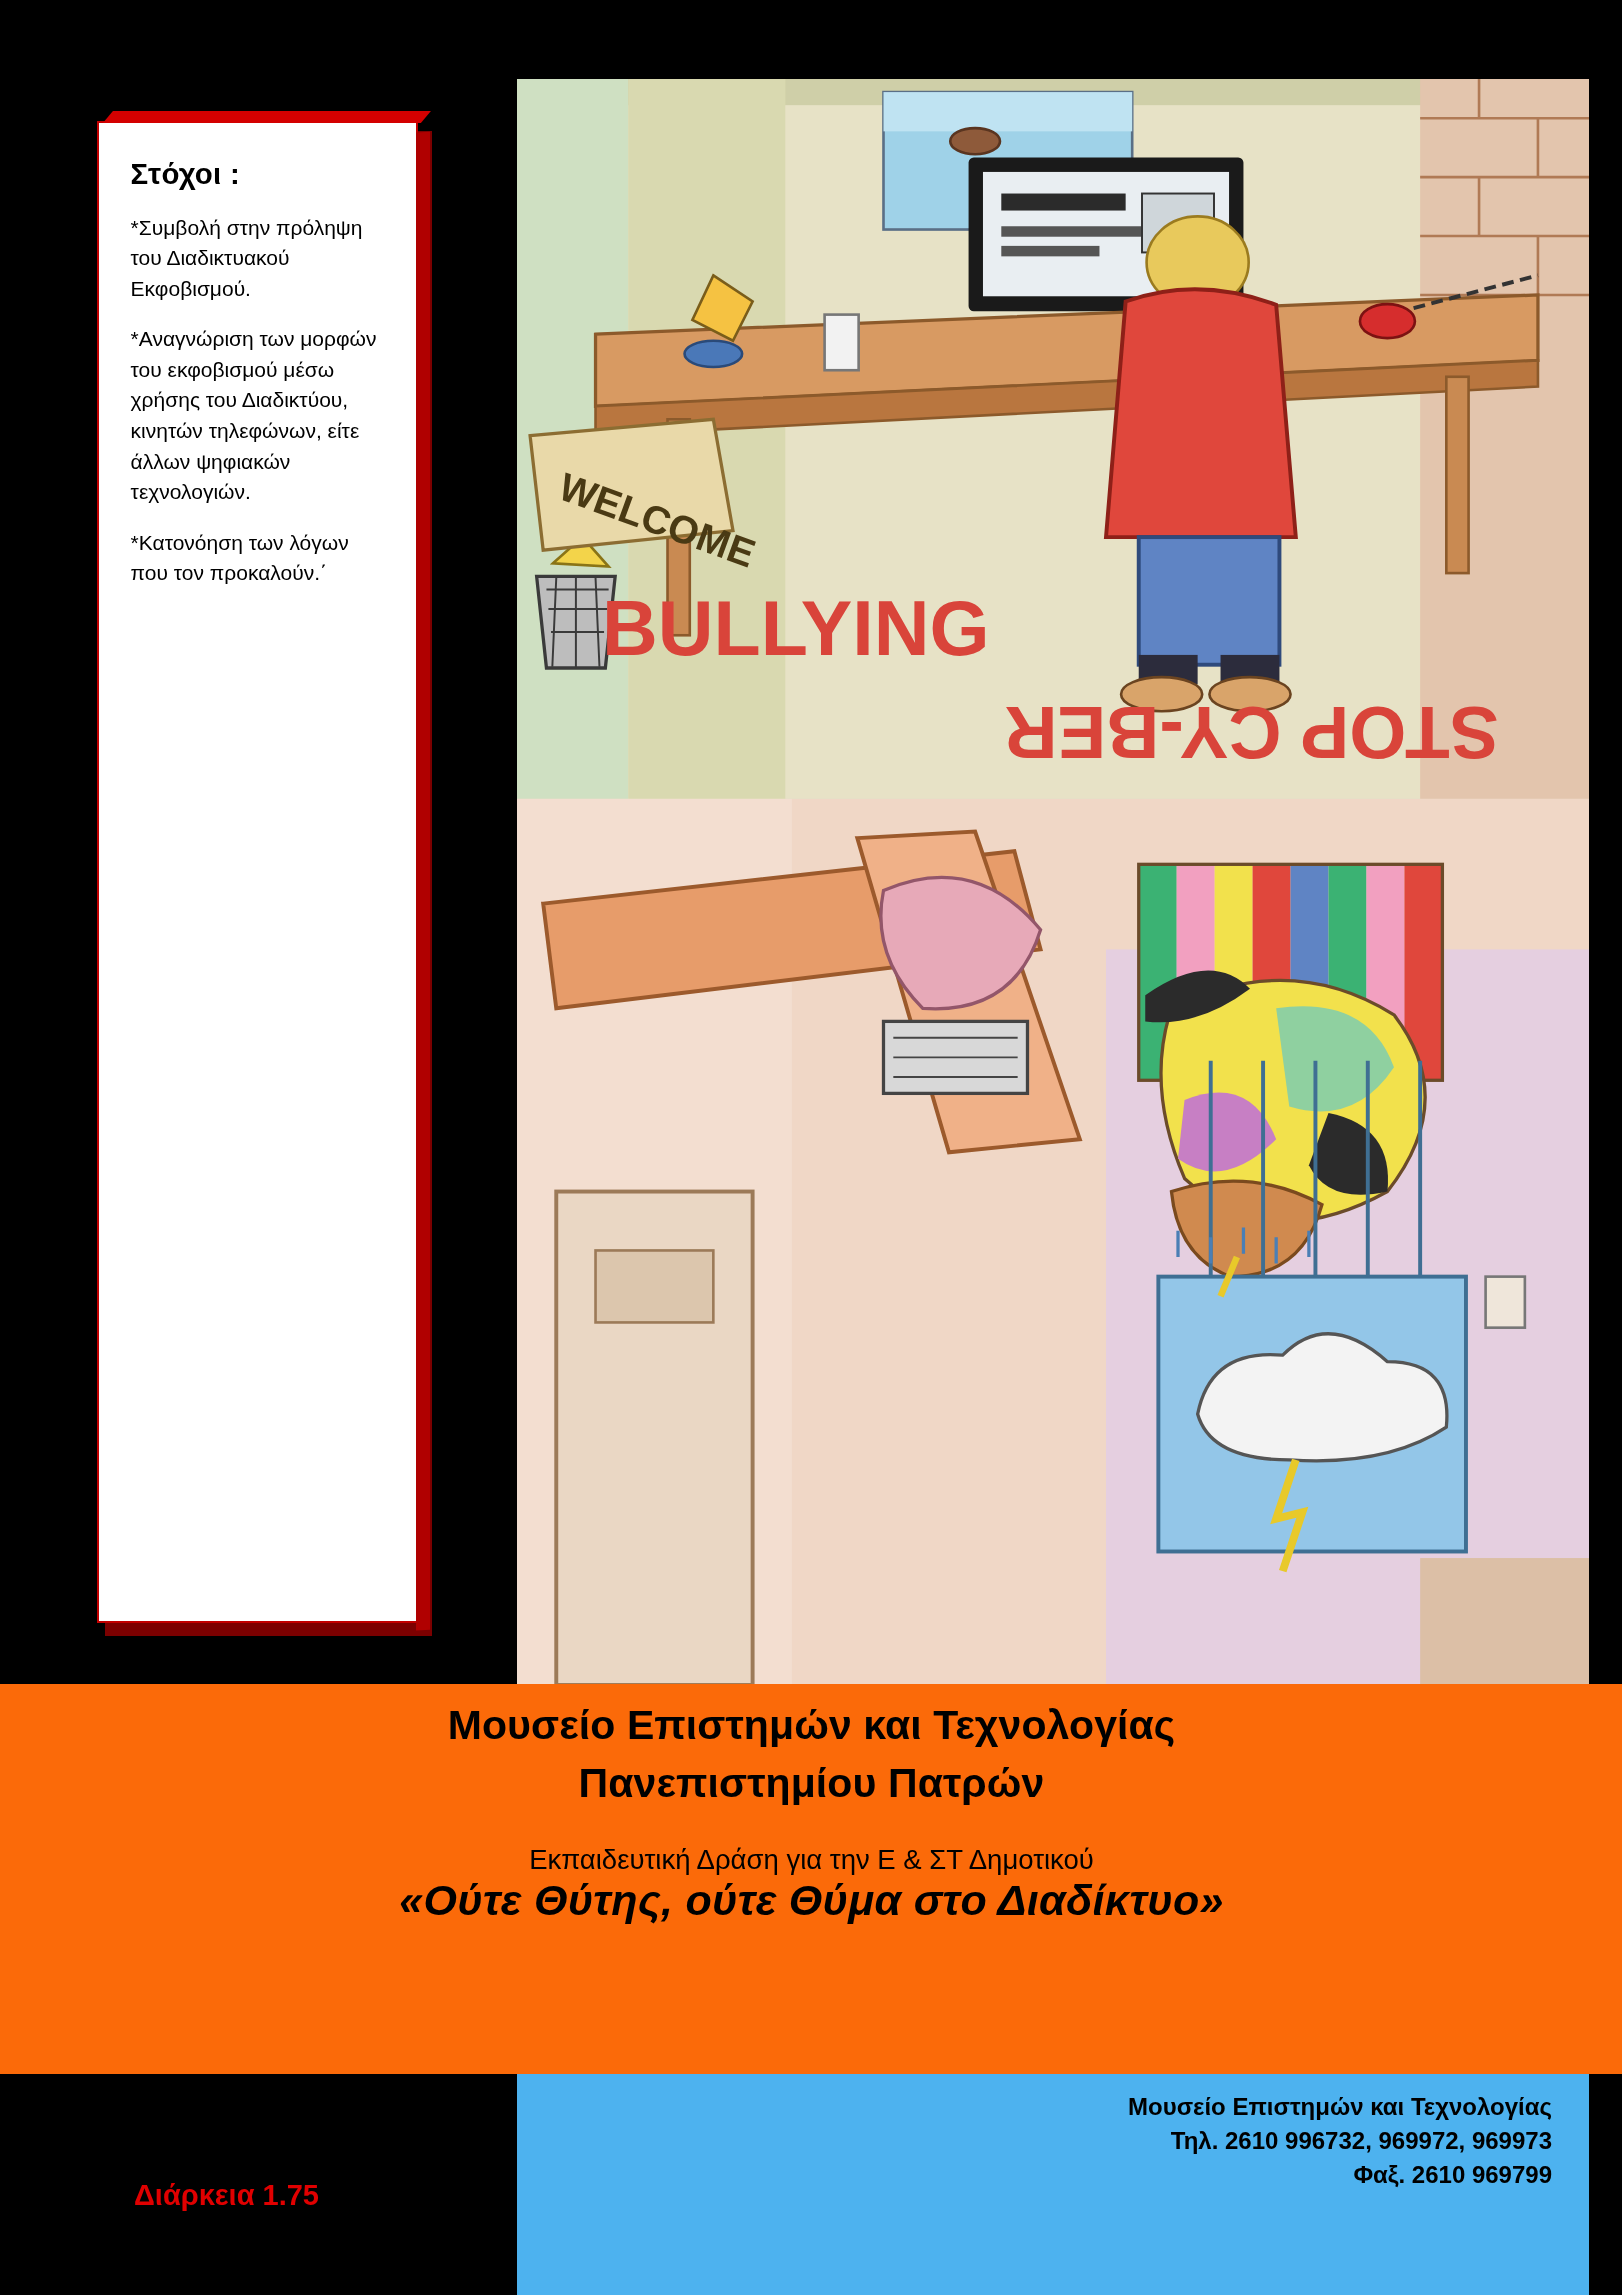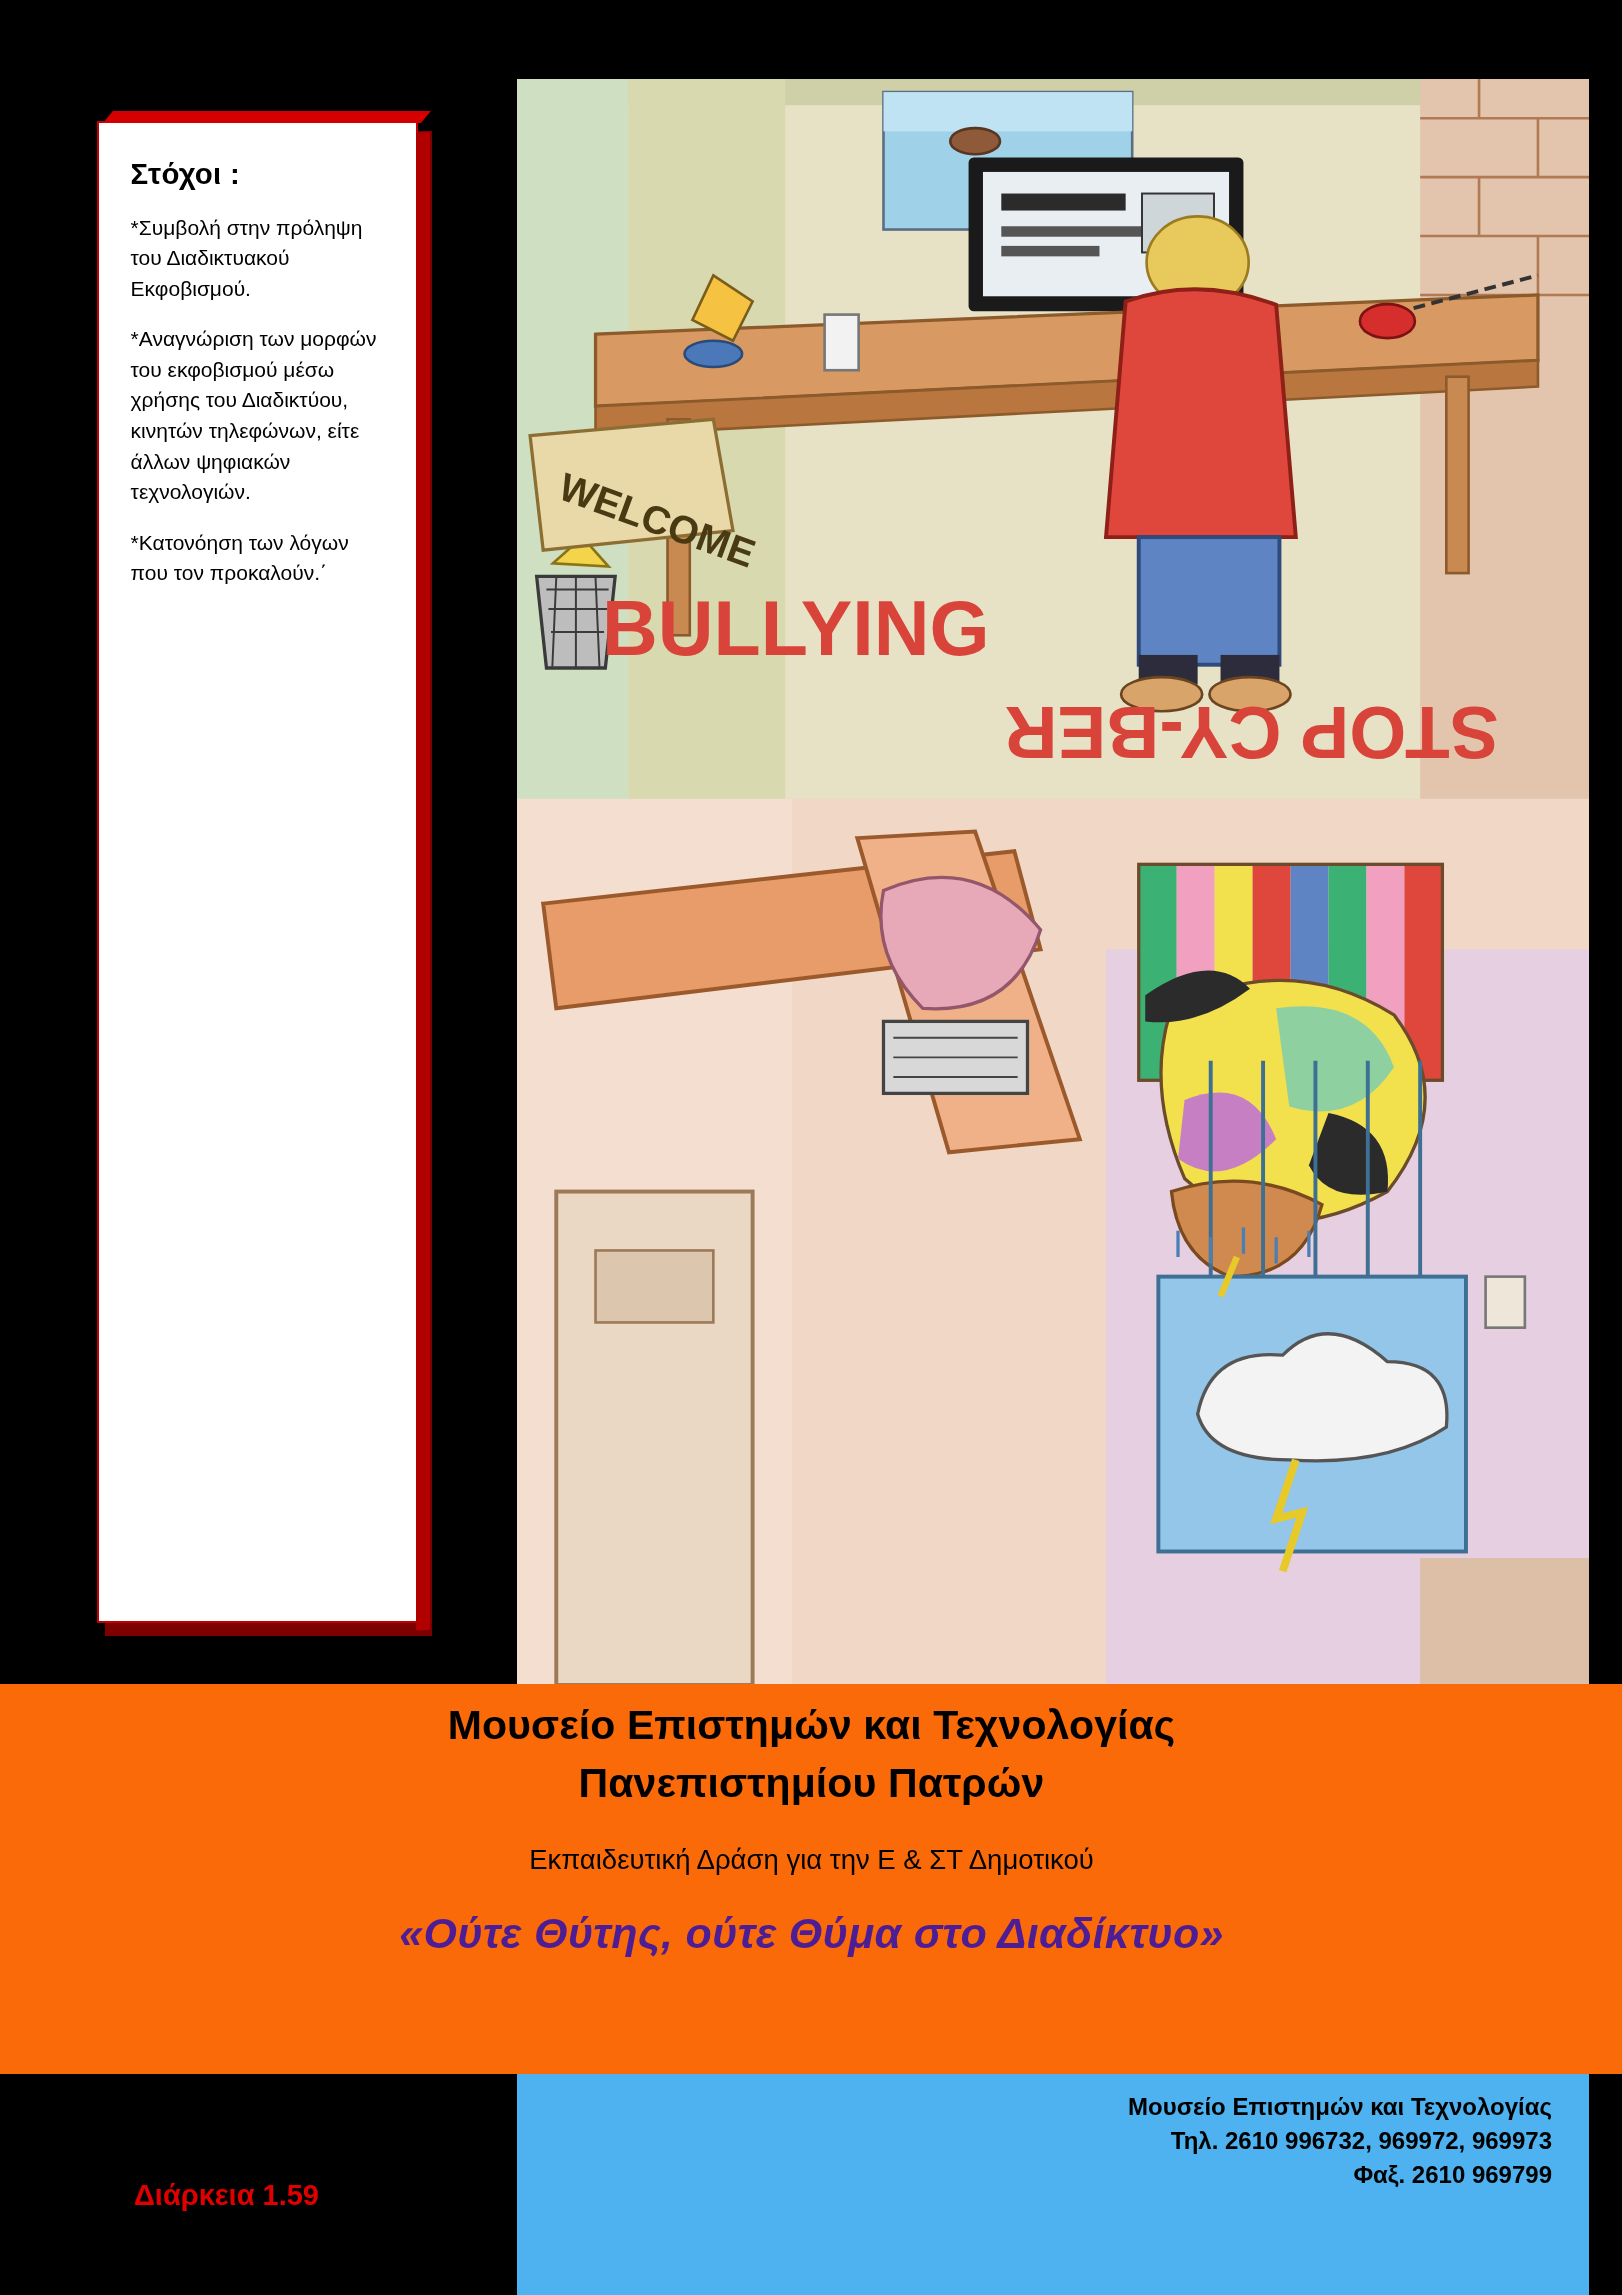--- a/index.html
+++ b/index.html
@@ -109,22 +109,21 @@
   .band-line2 { margin-top: 10.5px; }
   .band-sub {
     font-size: 27.5px;
     color: #000;
     margin-top: 37px;
   }
   .band-slogan {
     font-size: 43px;
     font-weight: bold;
     font-style: italic;
-    color: #4c1d95;
-    margin-top: 33px;
+    color: #000000;
     letter-spacing: 0.3px;
   }
 
   
   .footer {
     position: absolute;
     left: 0;
     top: 2074px;
     width: 1623px;
     height: 221px;
@@ -297,16 +296,16 @@
     <div class="band-sub">Εκπαιδευτική Δράση για την Ε &amp; ΣΤ Δημοτικού</div>
     <div class="band-slogan">«Ούτε Θύτης, ούτε Θύμα στο Διαδίκτυο»</div>
   </div>
 
   <div class="footer"></div>
   <div class="footer-blue">
     <div class="footer-line">Μουσείο Επιστημών και Τεχνολογίας</div>
     <div class="footer-line">Τηλ. 2610 996732, 969972, 969973</div>
     <div class="footer-line">Φαξ. 2610 969799</div>
   </div>
-  <div class="duration">Διάρκεια  1.59</div>
+  <div class="duration">Διάρκεια  1.75</div>
 
 </div>
 
 
 </body></html>

